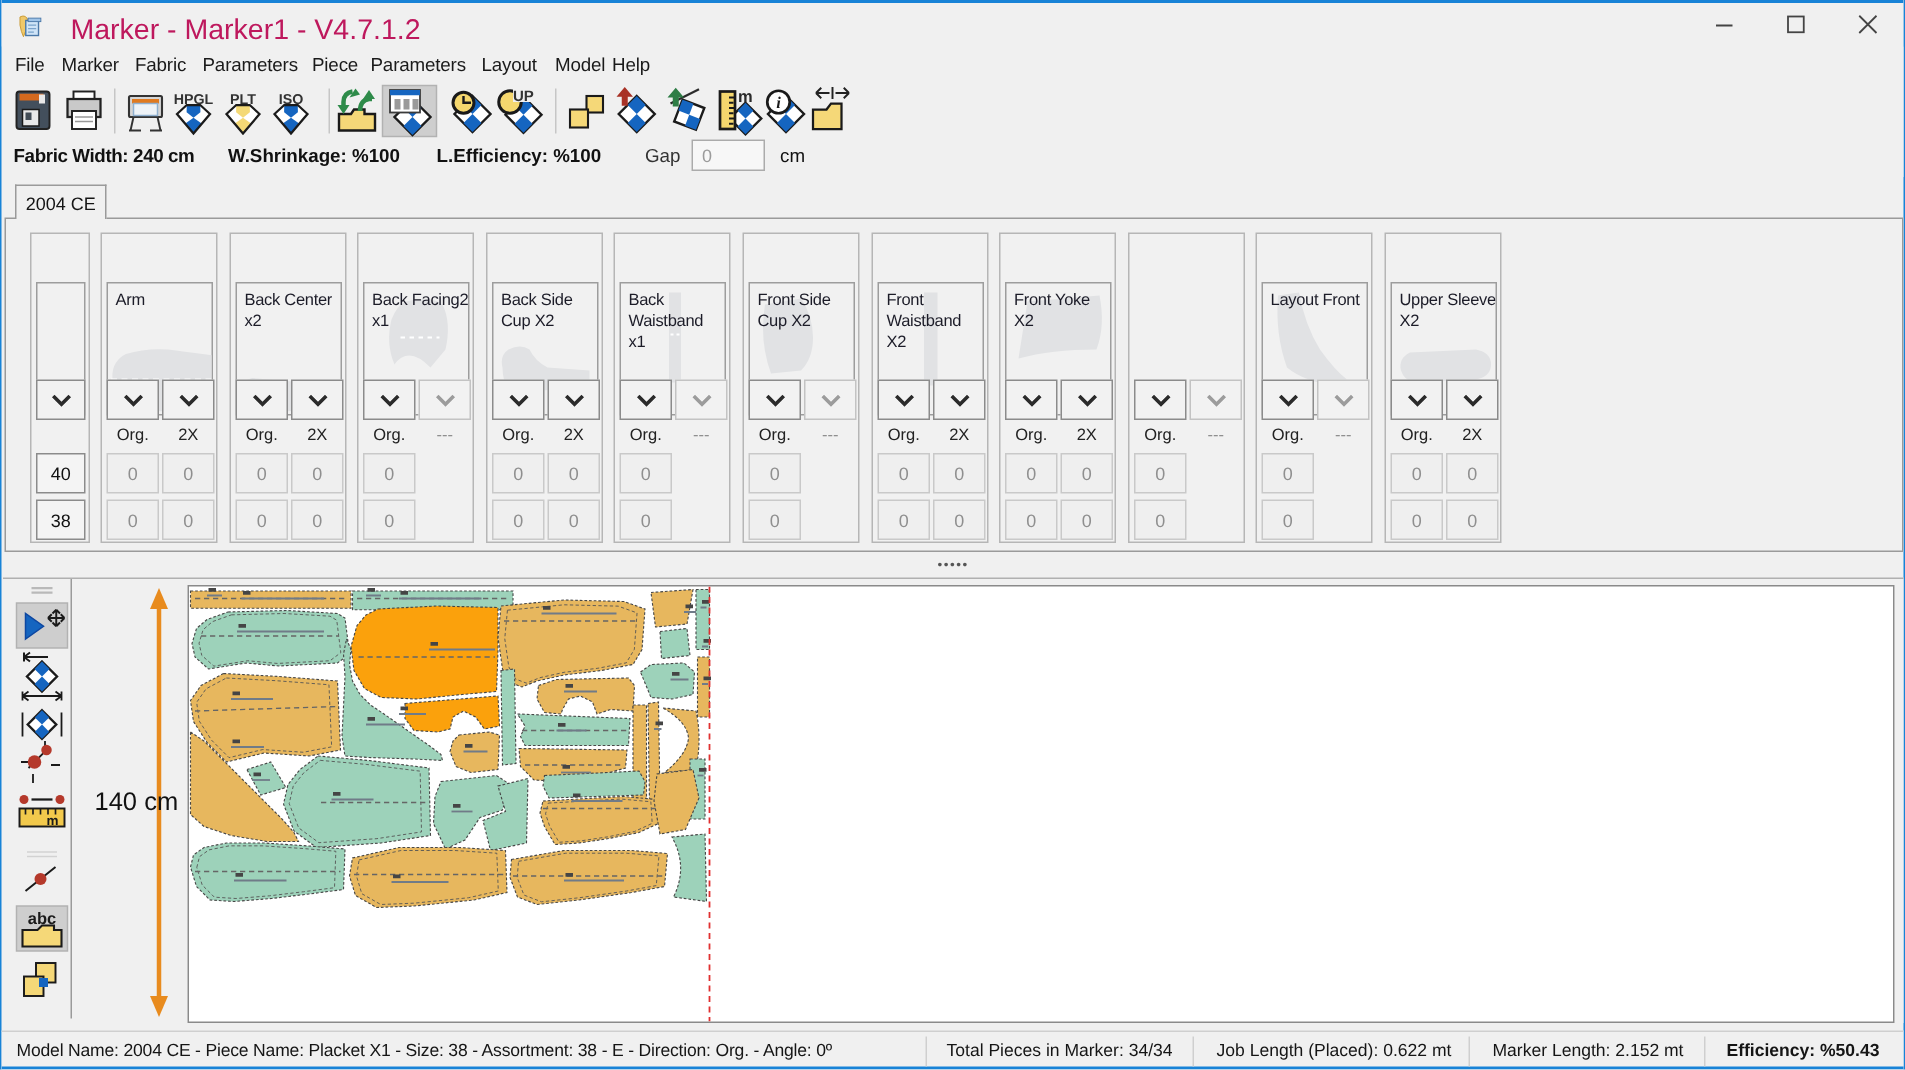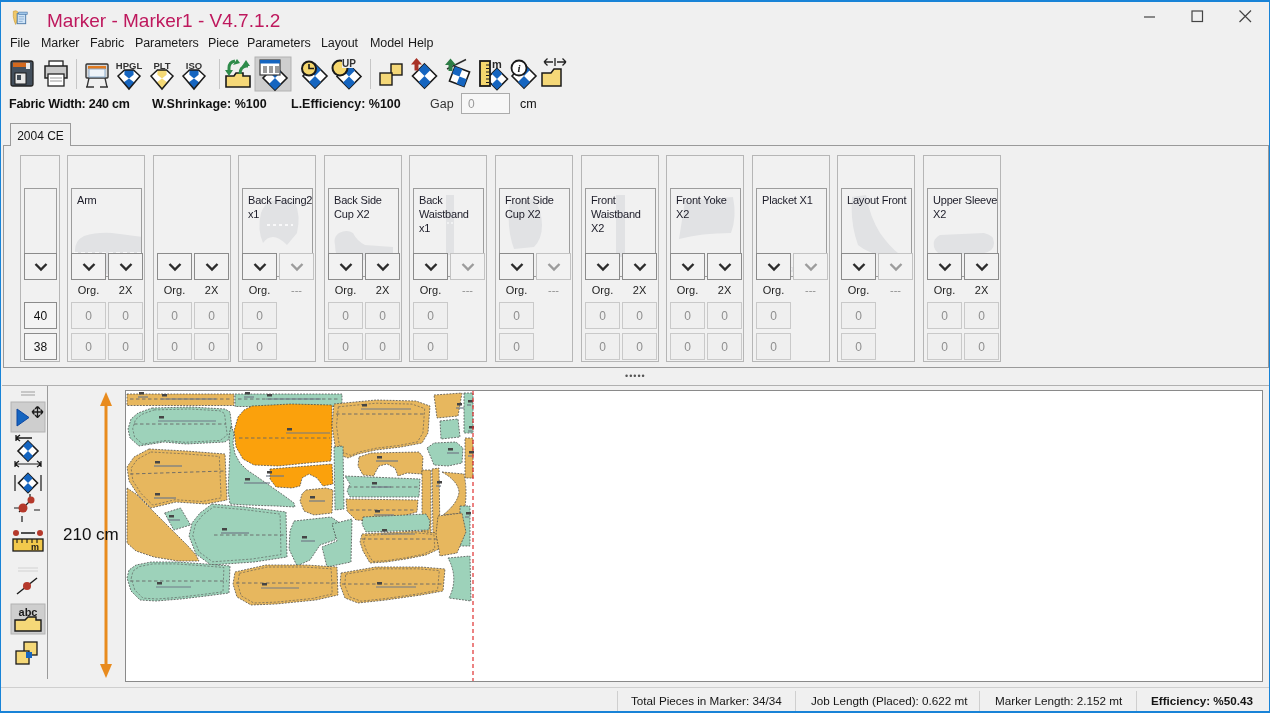--- a/index.html
+++ b/index.html
@@ -197,20 +197,26 @@
         <path d="M2.5 1 L8 6.5 L13.5 1" stroke="#2b2b2b" stroke-width="2.4" fill="none"></path>
       </svg></div>
     <div class="clbl" style="left:3px">Org.</div>
     <div class="clbl" style="left:40px">2X</div>
     <div class="nb r1" style="left:3px">0</div>
     <div class="nb r1" style="left:40px">0</div>
     <div class="nb r2" style="left:3px">0</div>
     <div class="nb r2" style="left:40px">0</div>
   </div>
 <div class="card" style="left:152px">
+    <div class="thumb">
+      <svg class="abs" style="left:0;top:0" width="71" height="89" viewBox="0 0 71 89">
+        <path d="M2 72 Q4 64 10 63 L68 68 L68 84 L6 86 Q2 80 2 72 Z" fill="#e1e2e4"></path>
+      </svg>
+      <div class="ctitle">Back Center<br>x2</div>
+    </div>
     <div class="dd" style="left:3px"><svg width="16" height="9" viewBox="0 0 16 9">
         <path d="M2.5 1 L8 6.5 L13.5 1" stroke="#2b2b2b" stroke-width="2.4" fill="none"></path>
       </svg></div>
     <div class="dd" style="left:40px"><svg width="16" height="9" viewBox="0 0 16 9">
         <path d="M2.5 1 L8 6.5 L13.5 1" stroke="#2b2b2b" stroke-width="2.4" fill="none"></path>
       </svg></div>
     <div class="clbl" style="left:3px">Org.</div>
     <div class="clbl" style="left:40px">2X</div>
     <div class="nb r1" style="left:3px">0</div>
     <div class="nb r1" style="left:40px">0</div>
@@ -327,27 +333,20 @@
         <path d="M2.5 1 L8 6.5 L13.5 1" stroke="#2b2b2b" stroke-width="2.4" fill="none"></path>
       </svg></div>
     <div class="clbl" style="left:3px">Org.</div>
     <div class="clbl" style="left:40px">2X</div>
     <div class="nb r1" style="left:3px">0</div>
     <div class="nb r1" style="left:40px">0</div>
     <div class="nb r2" style="left:3px">0</div>
     <div class="nb r2" style="left:40px">0</div>
   </div>
 <div class="card" style="left:751px">
-    <div class="thumb">
-      <svg class="abs" style="left:0;top:0" width="71" height="89" viewBox="0 0 71 89">
-        <rect x="2" y="78" width="66" height="5" fill="#e1e2e4"></rect>
-        <path d="M2 80 h66" stroke="#fff" stroke-width="1" stroke-dasharray="3,2"></path>
-      </svg>
-      <div class="ctitle">Placket X1</div>
-    </div>
     <div class="dd" style="left:3px"><svg width="16" height="9" viewBox="0 0 16 9">
         <path d="M2.5 1 L8 6.5 L13.5 1" stroke="#2b2b2b" stroke-width="2.4" fill="none"></path>
       </svg></div>
     <div class="dd dis" style="left:40px"><svg width="16" height="9" viewBox="0 0 16 9">
         <path d="M2.5 1 L8 6.5 L13.5 1" stroke="#9c9c9c" stroke-width="2.4" fill="none"></path>
       </svg></div>
     <div class="clbl" style="left:3px">Org.</div>
     <div class="clbl dis" style="left:40px">---</div>
     <div class="nb r1" style="left:3px">0</div>
     <div class="nb r2" style="left:3px">0</div>
@@ -426,21 +425,21 @@
         <rect x="22" y="256" width="13" height="13" fill="#f5d878" stroke="#1a1a1a" stroke-width="1.3"></rect>
         <rect x="14" y="265" width="13" height="13" fill="#f5d878" stroke="#1a1a1a" stroke-width="1.3"></rect>
         <rect x="24" y="266" width="6" height="6" fill="#1565c0"></rect>
       </svg>
     </div>
 <svg class="abs" style="left:93px;top:4px" width="24" height="290" viewBox="0 0 24 290">
 <path d="M11 14 L11 276" stroke="#e88b1e" stroke-width="3"></path>
 <path d="M11 2 L5 16 L17 16 Z" fill="#e88b1e"></path>
 <path d="M11 288 L5 274 L17 274 Z" fill="#e88b1e"></path>
 </svg>
-<div class="abs" style="left:61px;top:139px;font-size:17px;color:#111">210 cm</div>
+<div class="abs" style="left:61px;top:139px;font-size:17px;color:#111">140 cm</div>
 <div id="canvas">
       <svg width="1136" height="290" viewBox="0 0 1136 290" style="position:absolute;left:0;top:0">
         <polygon points="1.0,3.0 108.0,3.0 108.0,14.5 1.0,14.5" fill="#e7b75e" stroke="#474747" stroke-width="0.75" stroke-dasharray="1.8,1.3"></polygon>
         <polygon points="109.0,3.0 216.0,3.0 216.0,15.5 109.0,15.5" fill="#9dd2ba" stroke="#474747" stroke-width="0.75" stroke-dasharray="1.8,1.3"></polygon>
         <polygon points="26.0,17.0 65.0,16.0 99.0,18.0 104.0,21.0 107.0,45.0 99.0,51.0 60.0,53.0 38.0,51.0 13.0,55.0 4.0,47.0 2.0,38.0 5.0,28.0 12.0,22.0" fill="#9dd2ba" stroke="#474747" stroke-width="0.75" stroke-dasharray="1.8,1.3"></polygon>
         <polygon points="28.3,18.9 63.4,18.0 94.0,19.8 98.5,22.5 101.2,44.1 94.0,49.5 58.9,51.3 39.1,49.5 16.6,53.1 8.5,45.9 6.7,37.8 9.4,28.8 15.7,23.4" fill="none" stroke="#555" stroke-width="0.6" stroke-dasharray="2.2,1.6"></polygon>
         <polygon points="126.0,15.0 165.0,13.0 206.0,14.0 206.0,43.0 205.0,70.0 182.0,72.0 152.0,75.0 128.0,74.0 117.0,68.0 110.0,56.0 108.0,40.0 112.0,26.0 118.0,19.0" fill="#fba10c" stroke="#474747" stroke-width="0.75" stroke-dasharray="1.8,1.3"></polygon>
         <polygon points="208.0,13.0 250.0,9.0 290.0,10.0 304.0,15.0 302.0,42.0 296.0,52.0 275.0,56.0 250.0,59.0 232.0,63.0 222.0,67.0 214.0,64.0 209.0,55.0 206.0,34.0" fill="#e7b75e" stroke="#474747" stroke-width="0.75" stroke-dasharray="1.8,1.3"></polygon>
         <polygon points="212.3,15.8 250.1,12.2 286.1,13.1 298.7,17.6 296.9,41.9 291.5,50.9 272.6,54.5 250.1,57.2 233.9,60.8 224.9,64.4 217.7,61.7 213.2,53.6 210.5,34.7" fill="none" stroke="#555" stroke-width="0.6" stroke-dasharray="2.2,1.6"></polygon>
         <polygon points="144.0,78.0 206.0,73.0 207.0,93.0 197.0,95.0 191.0,87.0 183.0,83.0 176.0,87.0 174.0,95.0 166.0,97.0 150.0,96.0 144.0,88.0" fill="#fba10c" stroke="#474747" stroke-width="0.75" stroke-dasharray="1.8,1.3"></polygon>
@@ -547,20 +546,21 @@
         <rect x="342" y="9" width="5" height="2.5" fill="#454545"></rect>
         <path d="M342 40 h4" stroke="#707b88" stroke-width="1.2"></path>
         <rect x="343" y="35" width="5" height="2.5" fill="#454545"></rect>
         <path d="M342 65 h4" stroke="#707b88" stroke-width="1.2"></path>
         <rect x="343" y="60" width="5" height="2.5" fill="#454545"></rect>
         <path d="M347 0 V290" stroke="#e03030" stroke-width="1.2" stroke-dasharray="4,3"></path>
       </svg>
     </div>
 </div>
 <div id="statusbar">
+<div class="st" style="left:10px;letter-spacing:-0.12px">Model Name: 2004 CE - Piece Name: Placket X1 - Size: 38 - Assortment: 38 - E - Direction: Org. - Angle: 0º</div>
 <div class="stsep" style="left:616px"></div>
 <div class="st" style="left:630px">Total Pieces in Marker: 34/34</div>
 <div class="stsep" style="left:794px"></div>
 <div class="st" style="left:810px">Job Length (Placed): 0.622 mt</div>
 <div class="stsep" style="left:978px"></div>
 <div class="st" style="left:994px">Marker Length: 2.152 mt</div>
 <div class="stsep" style="left:1135px"></div>
 <div class="st" style="left:1150px;font-weight:bold">Efficiency: %50.43</div>
 </div>
 </body></html>

